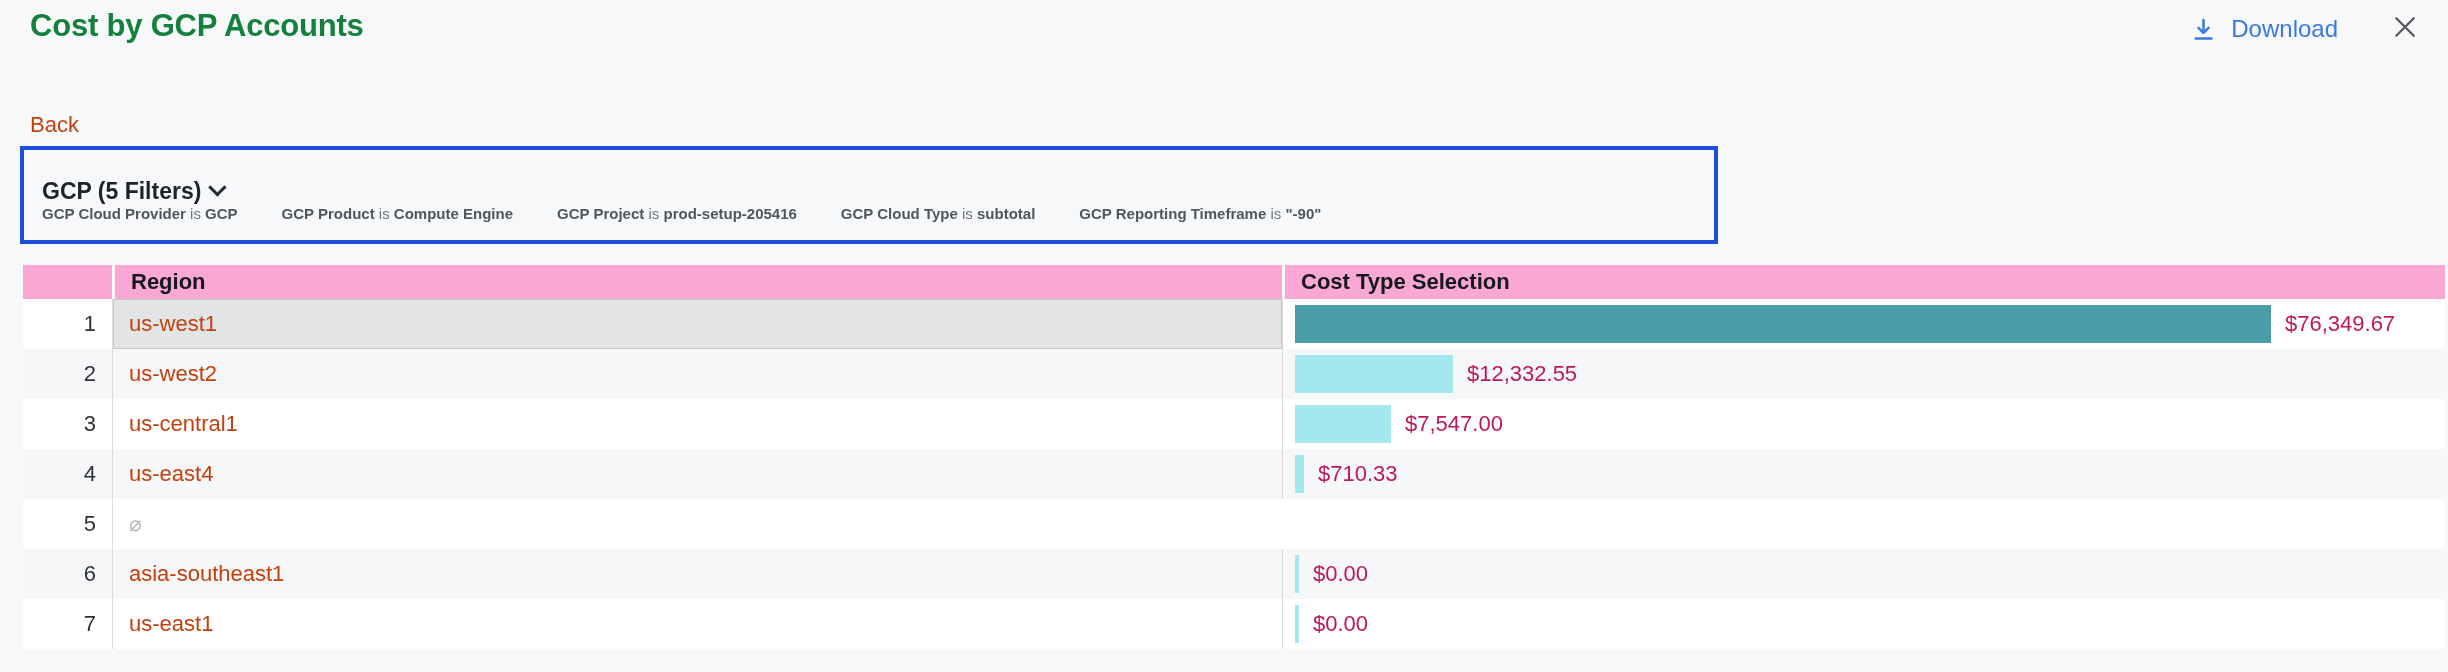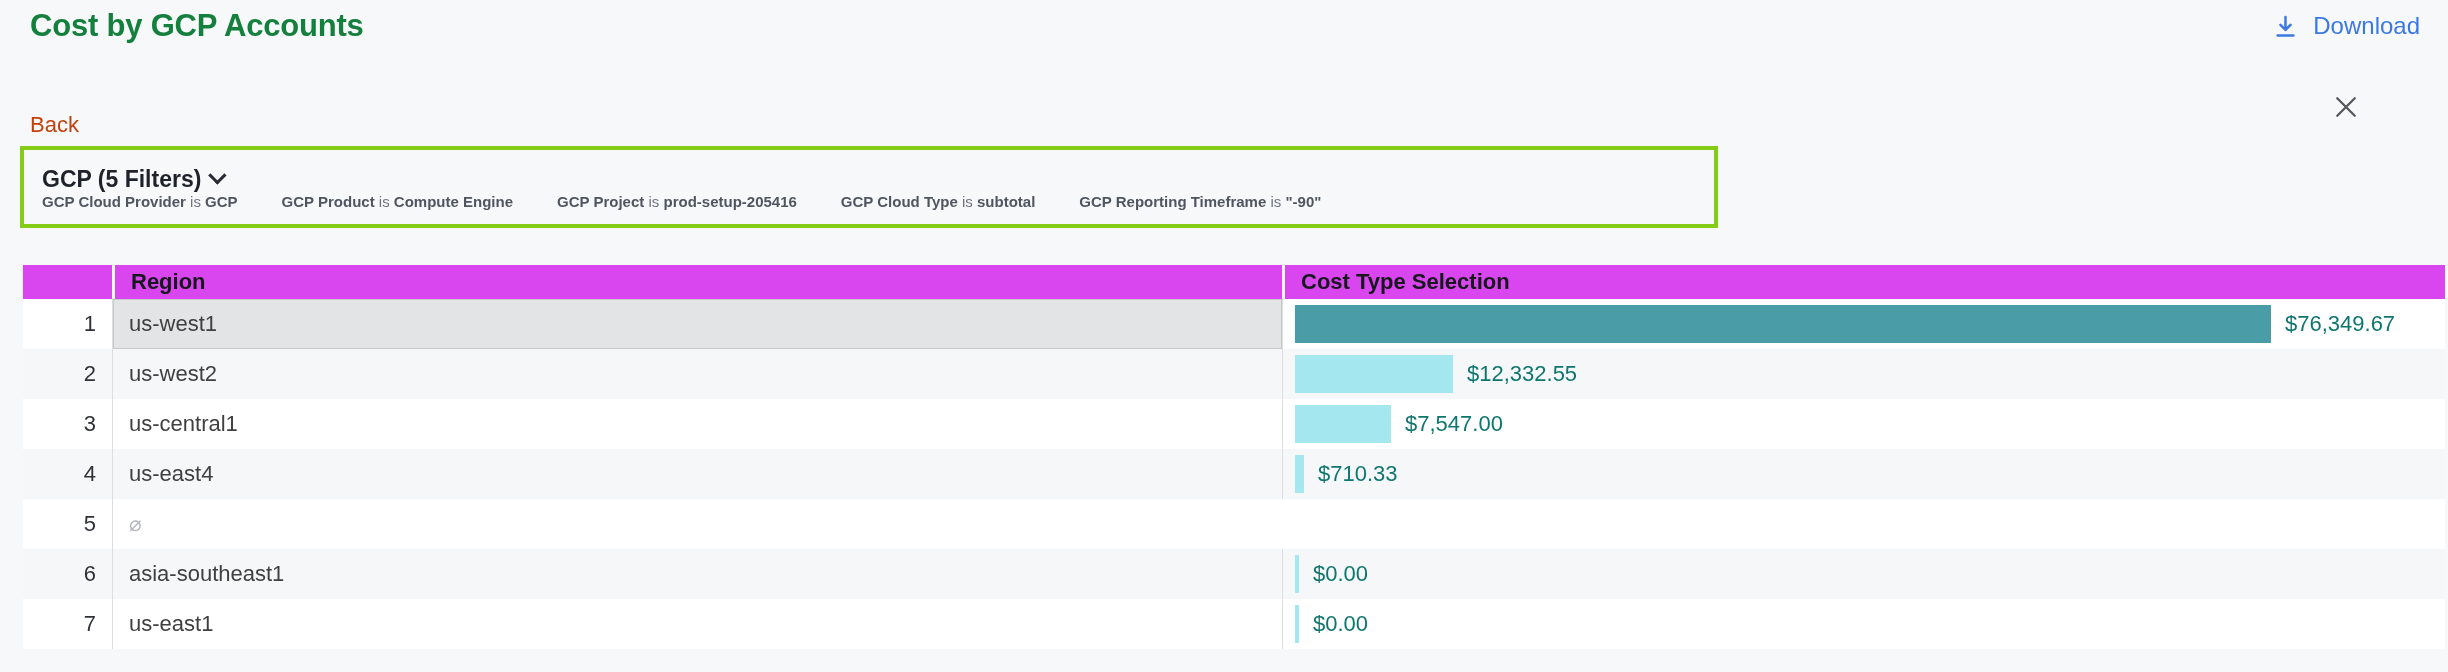--- a/index.html
+++ b/index.html
@@ -12,41 +12,41 @@
   .app { position: relative; width: 2448px; height: 672px; }
 
   
   .page-title {
     position: absolute; left: 30px; top: 8px;
     font-size: 31px; font-weight: 700; color: #15803d;
     letter-spacing: -0.2px;
   }
   .top-actions {
     position: absolute; right: 28px; top: 12px;
-    display: flex; align-items: center; gap: 52px; flex-direction: column;
+    display: flex; align-items: center; gap: 52px;
   }
   .download-btn {
     display: flex; align-items: center; gap: 14px;
     color: #3a78e2; font-size: 24px; cursor: pointer;
   }
   .download-btn svg { display: block; }
   .close-btn { cursor: pointer; display: flex; align-items: center; }
 
   
   .back-link {
     position: absolute; left: 30px; top: 112px;
     font-size: 22px; color: #c2410c; cursor: pointer;
   }
 
   
   .filter-box {
     position: absolute; left: 20px; top: 146px;
-    width: 1698px; height: 82px;
-    border: 4px solid #84cc16;
-    padding: 16px 18px 0 18px;
+    width: 1698px; height: 98px;
+    border: 4px solid #1d4ed8;
+    padding: 28px 18px 0 18px;
   }
   .filter-summary {
     display: inline-flex; align-items: center; gap: 12px;
     font-size: 23px; font-weight: 700; color: #1e222a;
     cursor: pointer;
   }
   .chevron-down-icon {
     width: 13px; height: 13px;
     border-left: 3px solid #272b33; border-bottom: 3px solid #272b33;
     transform: rotate(-45deg) translateY(-3px);
@@ -54,52 +54,52 @@
   }
   .filter-items {
     display: flex; gap: 44px;
     font-size: 15px; white-space: nowrap;
   }
   .filter-item { cursor: pointer; color: #6d7480; }
   .filter-item b { font-weight: 700; color: #4f5660; }
 
   
   .cost-table { position: absolute; left: 23px; top: 265px; width: 2422px; }
-  .thead { display: flex; height: 34px; background: #d946ef; }
+  .thead { display: flex; height: 34px; background: #f9a8d4; }
   .th {
     font-size: 22px; font-weight: 700; color: #16181d;
     line-height: 34px; padding-left: 16px;
   }
   .th-num { width: 89px; padding: 0; }
   .th-region { width: 1170px; border-left: 3px solid #f7f8fa; }
   .th-chart { flex: 1; border-left: 3px solid #f7f8fa; }
 
   .row { display: flex; height: 50px; background: #ffffff; }
   .row.striped { background: #f6f7f8; }
   .cell-num {
     width: 89px; font-size: 22px; color: #2e3238;
     text-align: right; padding-right: 16px; line-height: 50px;
   }
   .cell-region {
-    width: 1170px; font-size: 22px; color: #404040;
+    width: 1170px; font-size: 22px; color: #c2410c;
     line-height: 50px; padding-left: 16px;
     border-left: 1px solid #dcdde0;
   }
   .row.selected .cell-region {
     background: #e3e4e6;
     box-shadow: inset 0 0 0 1px #c7c8ca;
   }
   .cell-region.empty-val { color: #b3b7bd; font-size: 21px; }
   .cell-chart {
     flex: 1; display: flex; align-items: center;
     border-left: 1px solid #dcdde0;
   }
   .cost-bar { height: 38px; margin-left: 12px; flex: none; }
   .bar-label {
-    font-size: 22px; color: #0f766e; margin-left: 14px;
+    font-size: 22px; color: #be185d; margin-left: 14px;
     white-space: nowrap;
   }
 </style>
 </head>
 <body>
 
 <div class="app">
 
   <div class="page-title">Cost by GCP Accounts</div>
 

